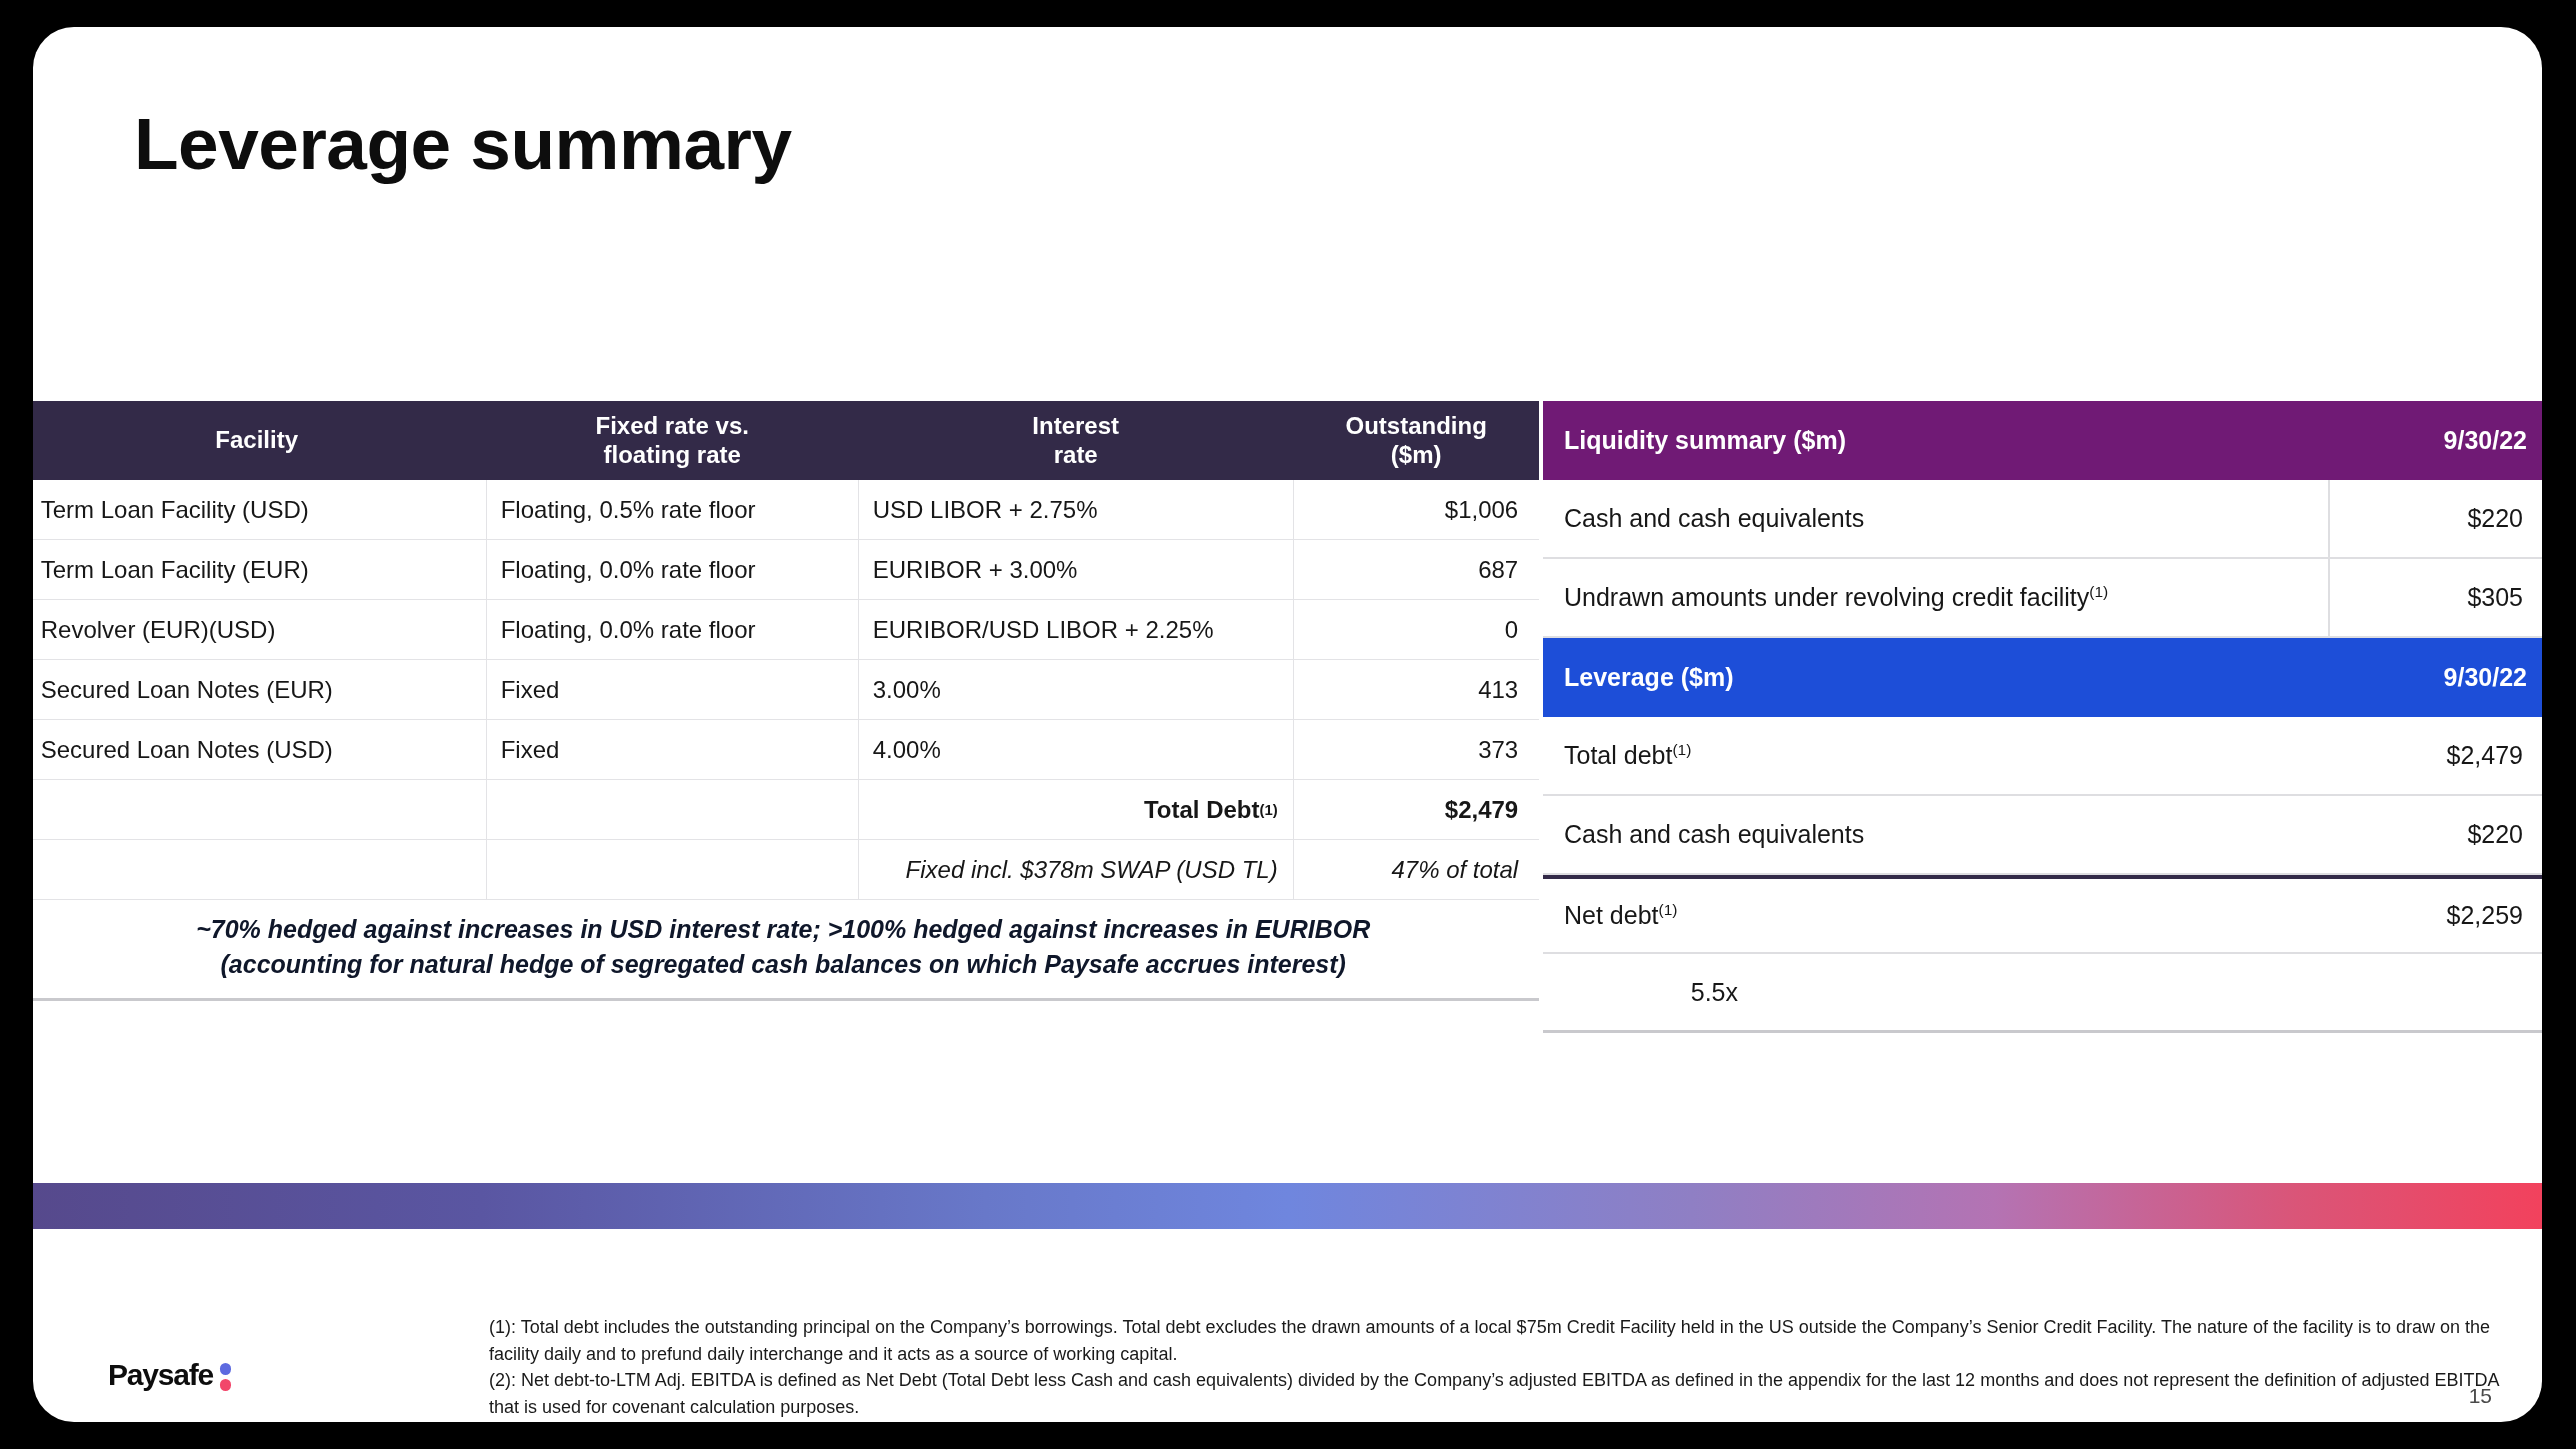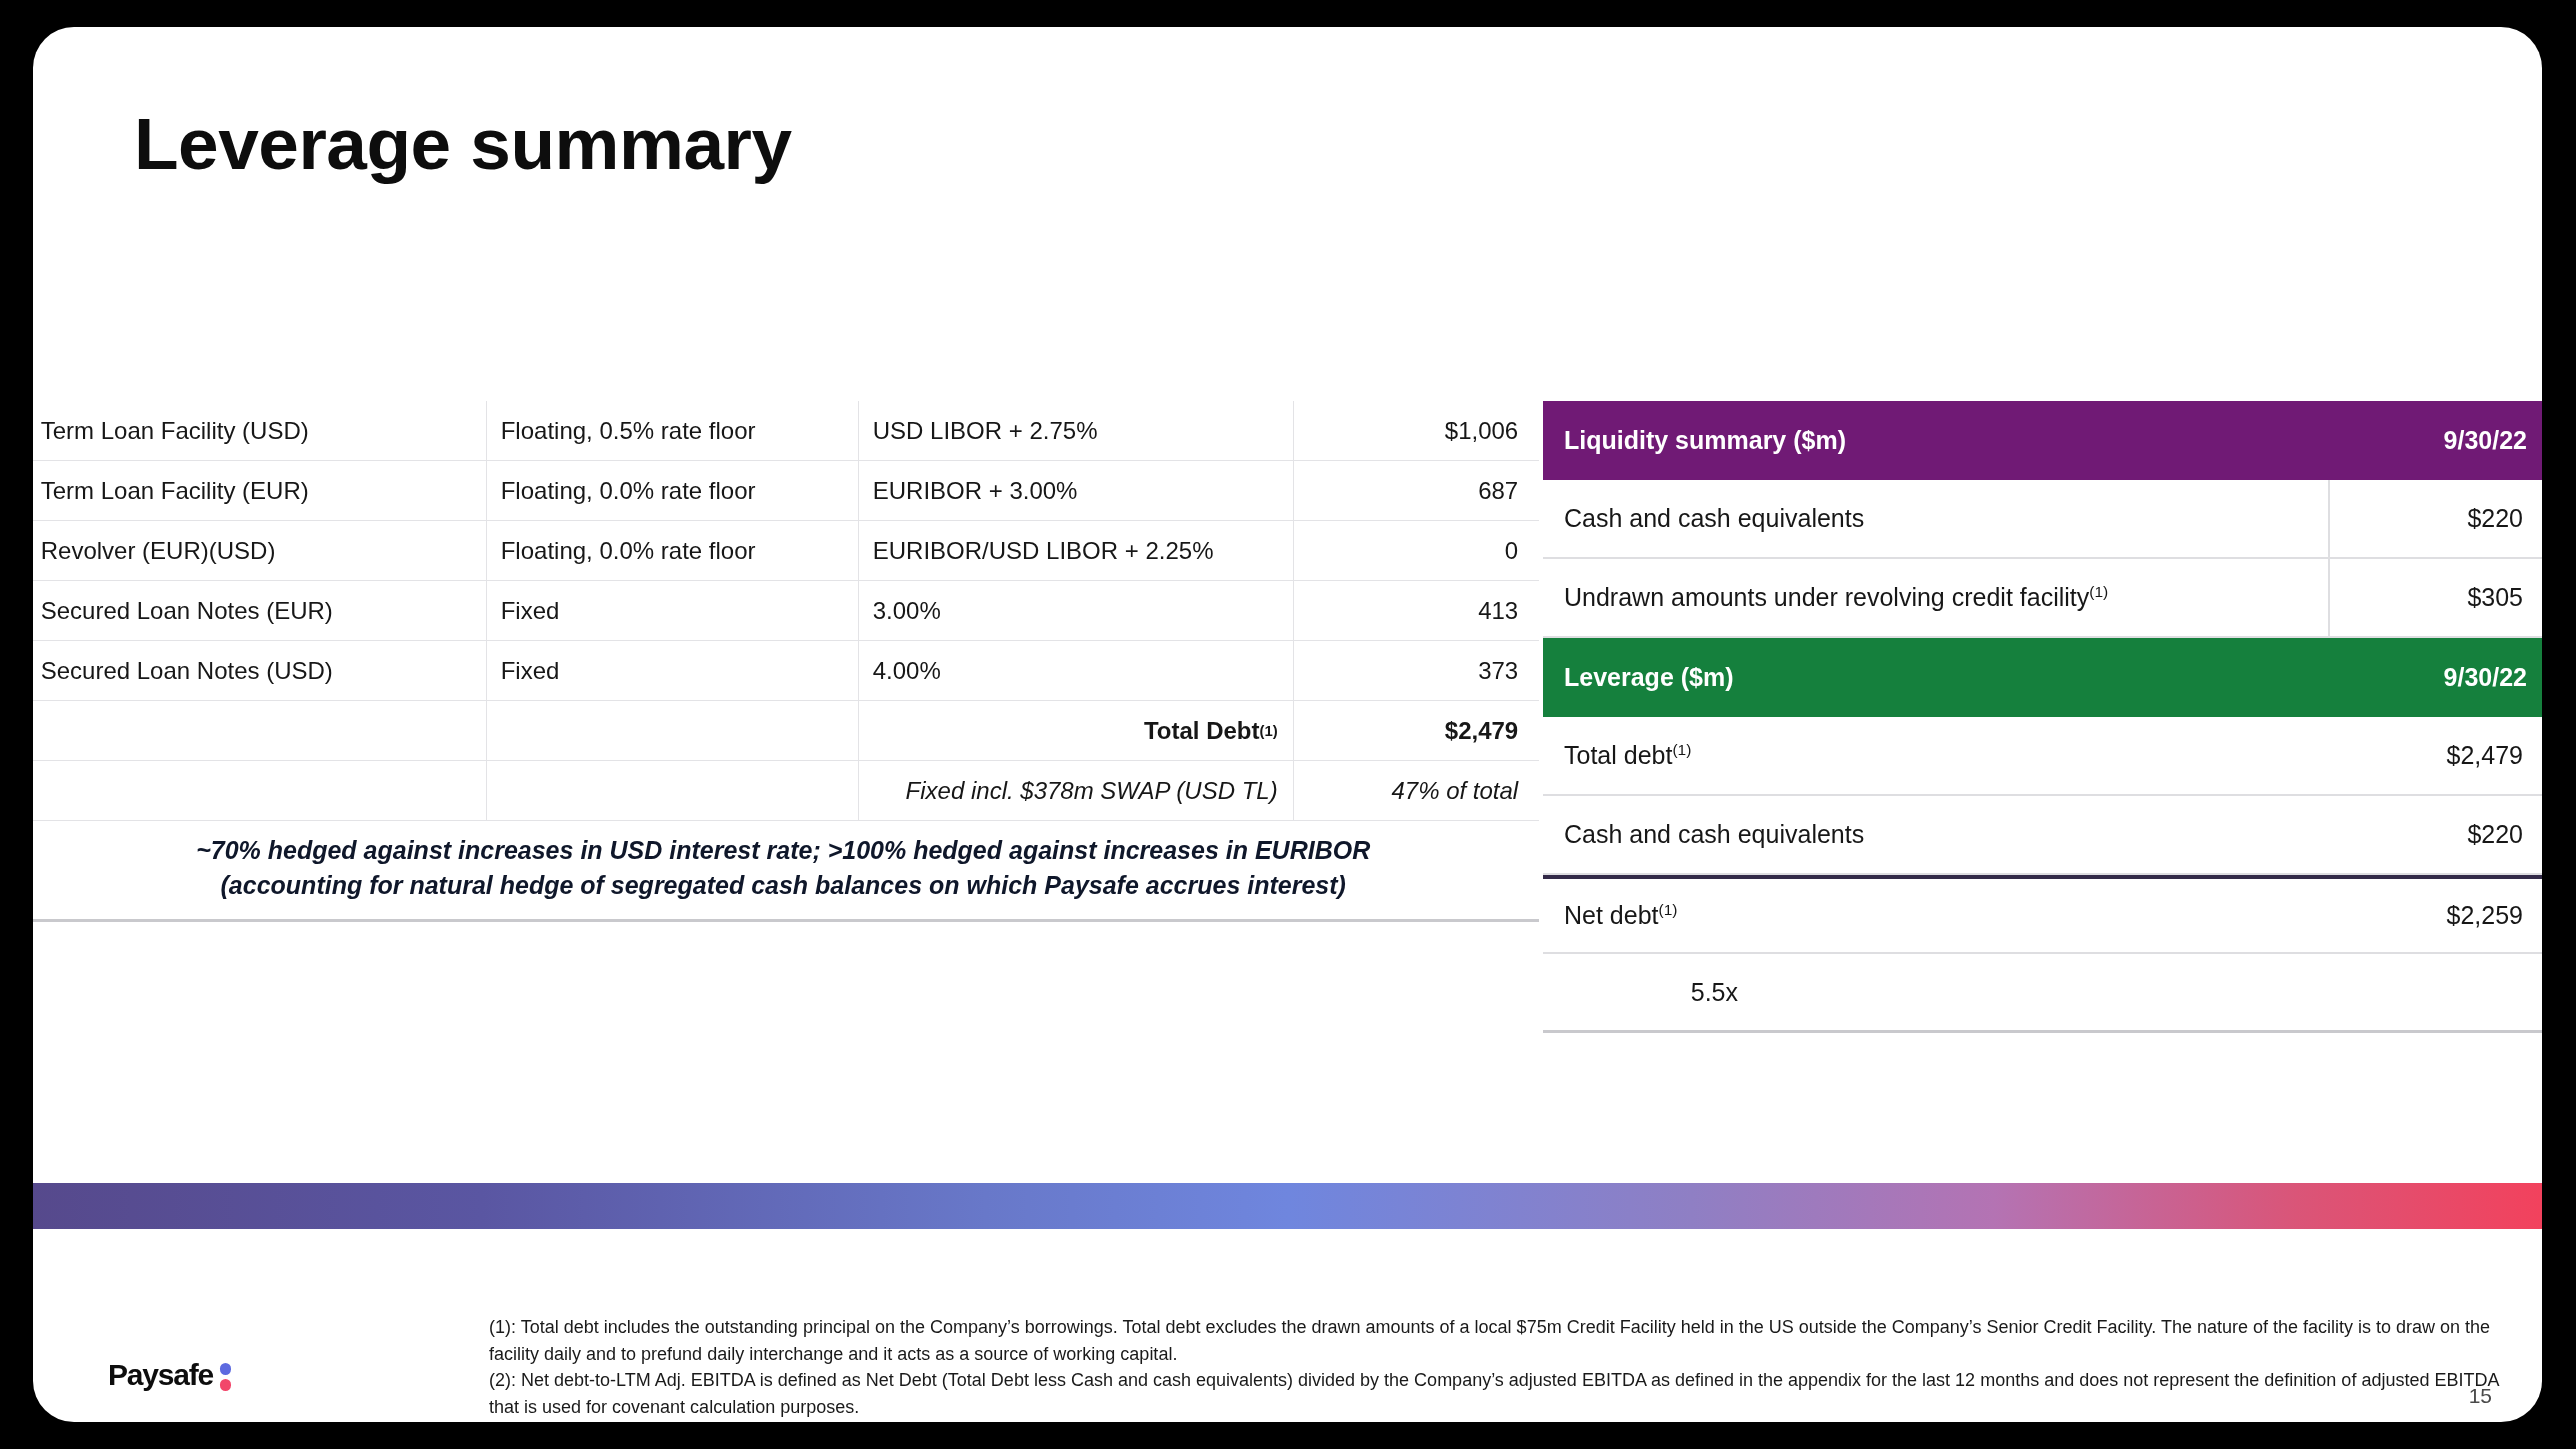--- a/index.html
+++ b/index.html
@@ -106,21 +106,21 @@
   .rt-head {
     display: flex;
     align-items: center;
     height: 79px;
     padding: 0 21px;
     color: #ffffff;
     font-weight: 700;
     font-size: 25px;
   }
   .rt-head.dark { background: #701a75; }
-  .rt-head.light { background: #15803d; }
+  .rt-head.light { background: #1d4ed8; }
   .rt-head .lbl { flex: 1; }
   .rt-head .val { }
 
   .rt-row {
     display: flex;
     align-items: center;
     height: 79px;
     border-bottom: 2.9px solid #dedee1;
     font-size: 25px;
     color: #171717;
@@ -190,20 +190,35 @@
 </style>
 </head>
 <body>
 
 <div class="slide">
 
   <div class="title">Leverage summary</div>
 
   <div class="left-table">
 
+    <div class="lt-head">
+      <div class="cell c1">Facility</div>
+      <div class="cell c2">
+        <span>Fixed rate vs.</span><br>
+        <span>floating rate</span>
+      </div>
+      <div class="cell c3">
+        <span>Interest</span><br>
+        <span>rate</span>
+      </div>
+      <div class="cell c4">
+        <span>Outstanding</span><br>
+        <span>($m)</span>
+      </div>
+    </div>
 
     <div class="lt-row">
       <div class="cell c1">Term Loan Facility (USD)</div>
       <div class="cell c2">Floating, 0.5% rate floor</div>
       <div class="cell c3">USD LIBOR + 2.75%</div>
       <div class="cell c4">$1,006</div>
     </div>
 
     <div class="lt-row">
       <div class="cell c1">Term Loan Facility (EUR)</div>

